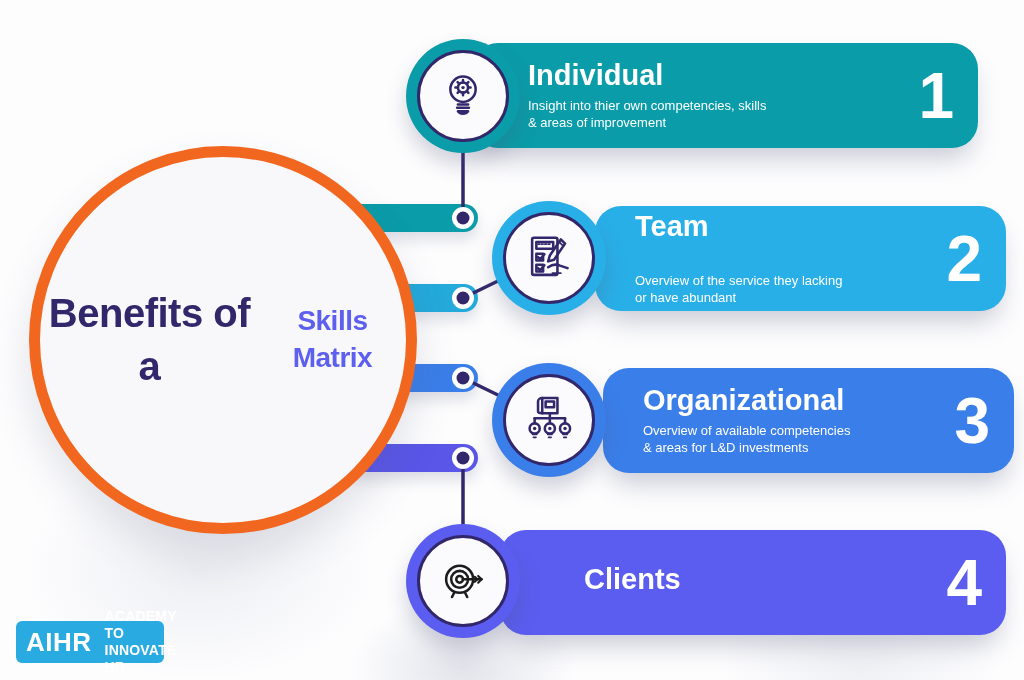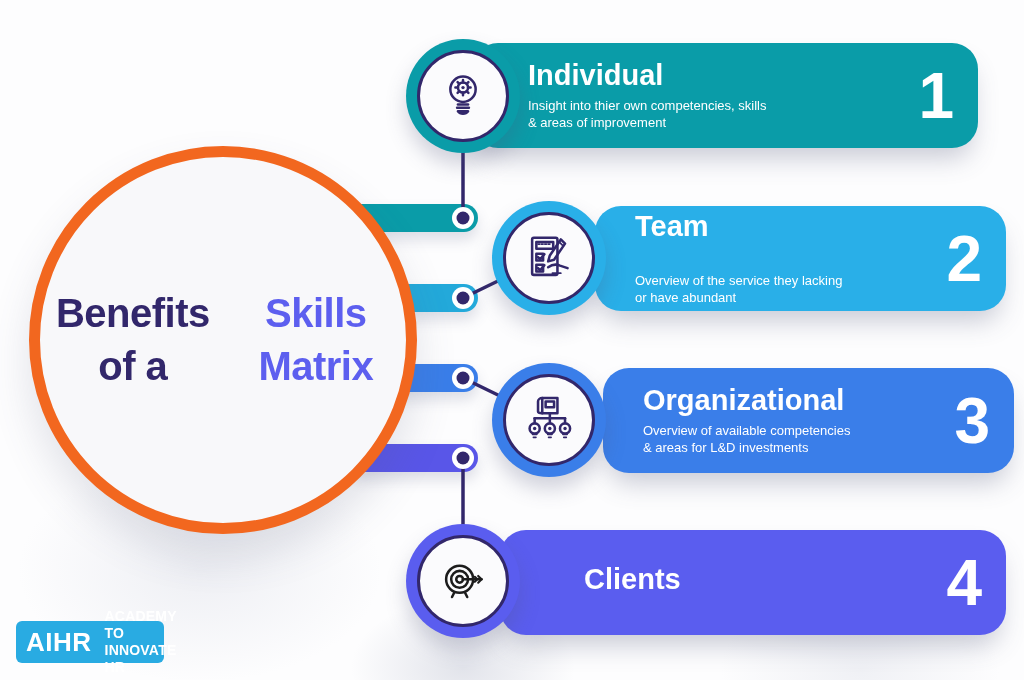--- a/index.html
+++ b/index.html
@@ -15,21 +15,21 @@
   }
   
   .big-circle{
     position:absolute;left:29px;top:146px;width:388px;height:388px;
     border-radius:50%;border:11px solid #F2671F;background:#F8F8FA;
     box-shadow:0 22px 40px rgba(80,85,120,.16);
     display:flex;flex-direction:row;align-items:center;justify-content:center;
     z-index:4;text-align:center;
   }
   .main-title-1{font-size:40px;font-weight:bold;color:#32276B;line-height:1.32;letter-spacing:-.5px;}
-  .main-title-2{font-size:40px;font-weight:bold;color:#5D5FEF;line-height:1.32;letter-spacing:-.5px;}
+  .main-title-2{font-size:28px;font-weight:bold;color:#5D5FEF;line-height:1.32;letter-spacing:-.5px;}
   
   .pill{position:absolute;width:130px;height:28px;border-radius:14px;z-index:1;
         box-shadow:0 8px 14px rgba(80,85,120,.18);}
   .pill-1{left:348px;top:204px;background:#0A9CA8;}
   .pill-2{left:348px;top:284px;background:#23A9DA;}
   .pill-3{left:348px;top:364px;background:#3A7EE9;}
   .pill-4{left:348px;top:444px;background:#5956E8;}
   
   .overlay{position:absolute;left:0;top:0;z-index:3;pointer-events:none;}
   

